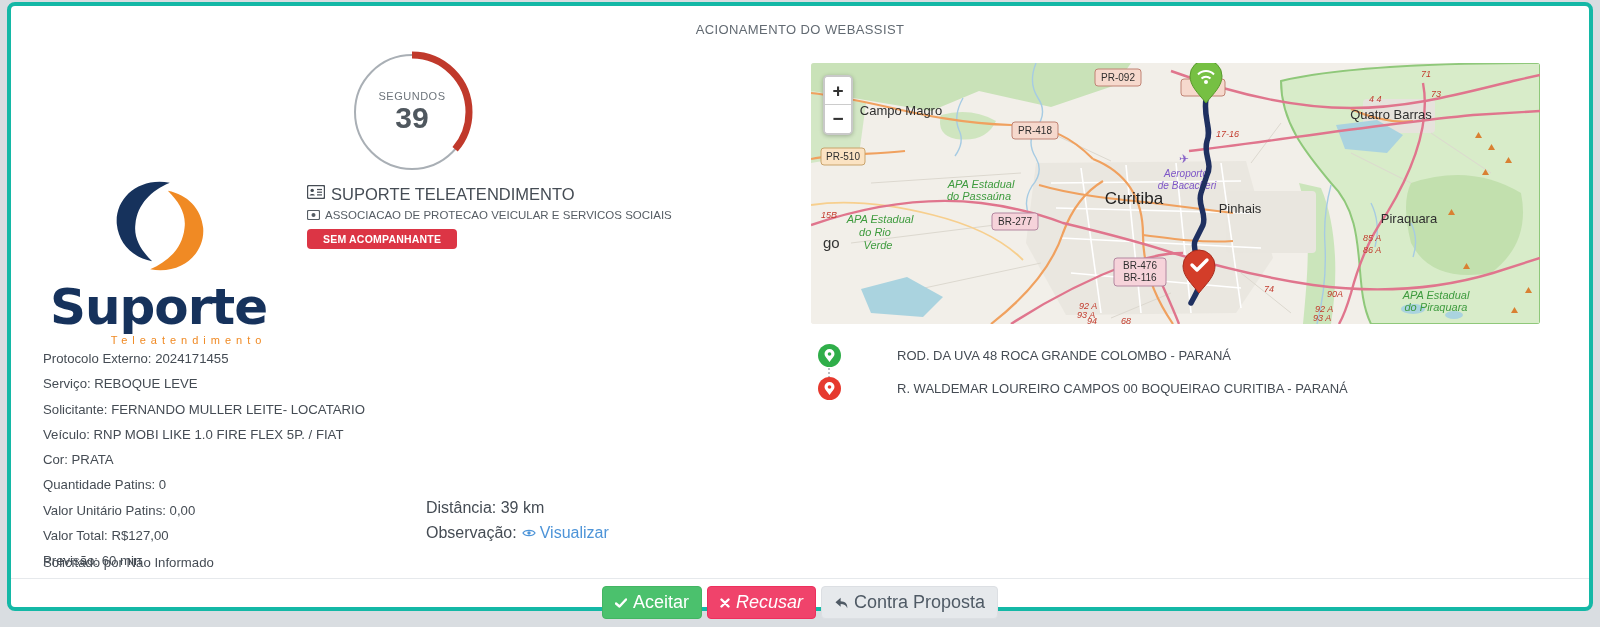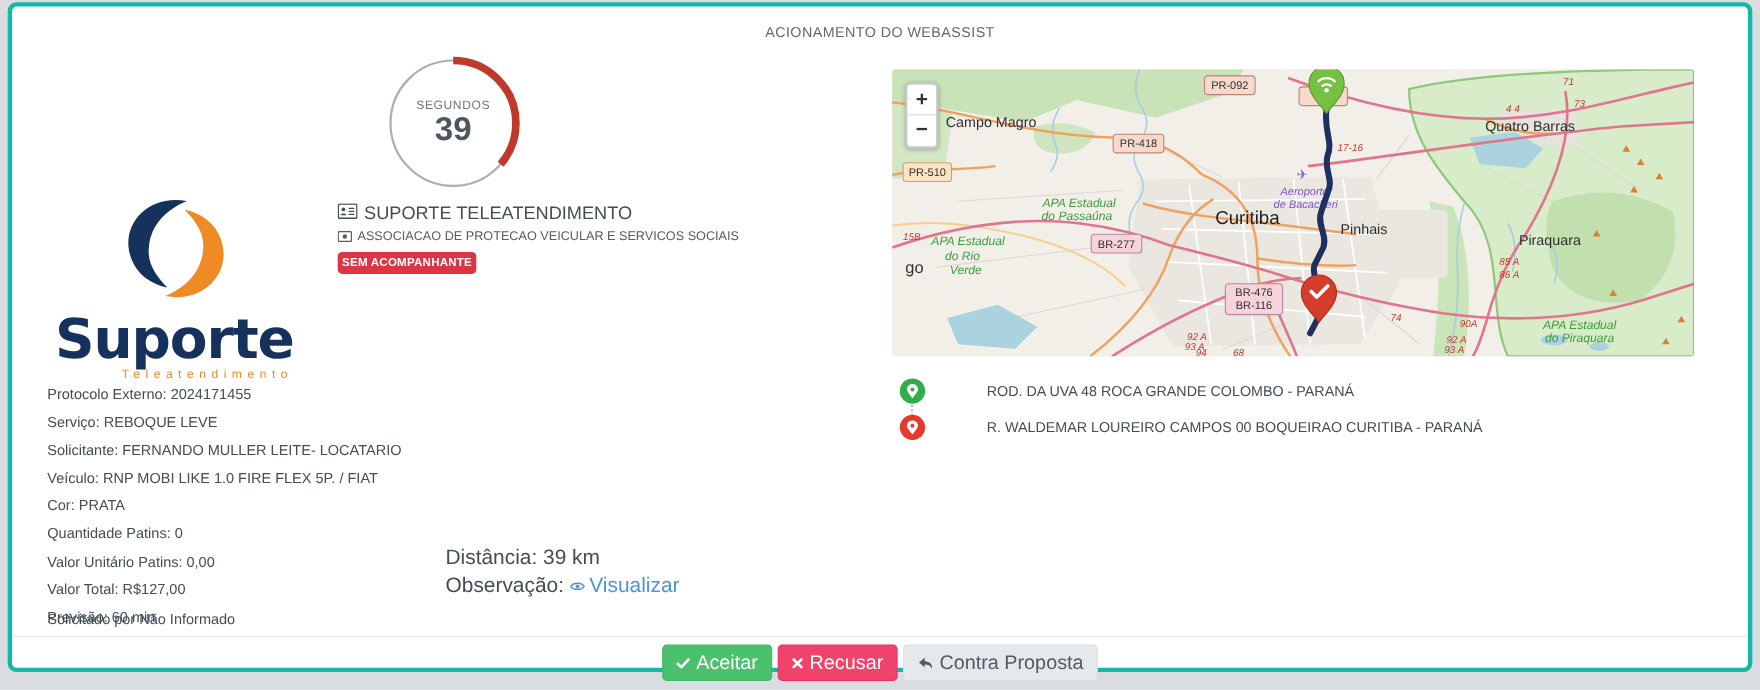--- a/index.html
+++ b/index.html
@@ -20,28 +20,28 @@
   
   .logo { position:absolute; left:30px; top:170px; width:235px; text-align:center; }
   .logo-word { font-family:"DejaVu Sans", sans-serif; font-weight:bold; font-size:50px; color:#16325c; letter-spacing:-1px; line-height:1; margin-top:2px; }
   .logo-tag { font-size:11px; color:#f08a24; letter-spacing:5px; margin-top:2px; padding-left:60px; }
 
   
   .provider { position:absolute; left:296px; top:179px; }
   .provider-name { font-size:16.5px; color:#454c54; display:flex; align-items:flex-start; gap:6px; }
   .provider-assoc { font-size:11.5px; color:#565d64; margin-top:5px; display:flex; align-items:center; gap:5px; }
   .badge { display:inline-block; margin-top:8px; background:#dc3545; color:#fff; font-size:10.5px;
-           font-weight:bold; padding:4px 4px; border-radius:4px; letter-spacing:.2px; }
+           font-weight:bold; padding:4px 16px; border-radius:4px; letter-spacing:.2px; }
 
   
   .details { position:absolute; left:32px; top:340px; font-size:13.2px; color:#454c54; }
   .details div { height:25.3px; line-height:25.3px; white-space:nowrap; }
   .solicited { position:absolute; left:32px; top:549px; font-size:13.2px; color:#454c54; }
 
-  .metrics { position:absolute; left:394px; top:489px; font-size:19px; color:#454c54; }
+  .metrics { position:absolute; left:415px; top:489px; font-size:16px; color:#454c54; }
   .metrics .row { height:25.3px; line-height:25.3px; display:flex; align-items:center; gap:5px; }
   .link { color:#4d94d8; display:inline-flex; align-items:center; gap:4px; cursor:pointer; }
 
   
   .map { position:absolute; left:800px; top:57px; width:729px; height:261px; border-radius:3px; overflow:hidden; background:#f2efe9; }
   .map svg.base { position:absolute; inset:0; }
   .zoomctl { position:absolute; left:12px; top:12px; width:30px; background:#fff; border:2px solid #c9c9c9;
              border-radius:5px; overflow:hidden; box-shadow:0 1px 4px rgba(0,0,0,.25); z-index:5; }
   .zoomctl button { display:block; width:100%; height:28px; background:#fff; border:none; font-size:19px;
                     font-weight:bold; color:#333; cursor:pointer; line-height:26px; }
@@ -54,21 +54,21 @@
   .pin-green { background:#2fae49; } .pin-red { background:#e6392e; }
   .addr-text { font-size:13px; color:#454c54; white-space:nowrap; }
   .pin-connector { position:absolute; left:817px; top:362px; height:10px; border-left:2px dotted #b9bec3; }
 
   
   .divider { position:absolute; left:0; right:0; top:572px; border-top:1px solid #e6e9ec; }
   .actions { position:absolute; left:0; right:0; top:580px; display:flex; justify-content:center; gap:5px; }
   .btn { font-family:"Liberation Sans",sans-serif; font-size:18px; border-radius:4px; padding:5px 12px;
          display:inline-flex; align-items:center; gap:6px; cursor:pointer; border:1px solid transparent; }
   .btn-accept { background:#4bc16d; border-color:#43b563; color:#fff; }
-  .btn-refuse { background:#f0436b; border-color:#ee2f5d; color:#fff; }
+  .btn-refuse { background:#f0436b; border-color:#ee2f5d; color:#fff;font-style:italic; }
   .btn-counter { background:#e6e9ec; border-color:#dcdfe3; color:#4f5a65; }
 
   
   text { font-family:"Liberation Sans",sans-serif; }
   .city { fill:#2e2e2e; font-size:13px; }
   .city-big { fill:#222; font-size:17px; }
   .park { fill:#3e9b3e; font-size:11px; font-style:italic; }
   .roadnum { fill:#c23a2c; font-size:9px; font-style:italic; }
   .shield { fill:#2f2f2f; font-size:10px; }
   .airport { fill:#7d55c7; font-size:10px; font-style:italic; }

